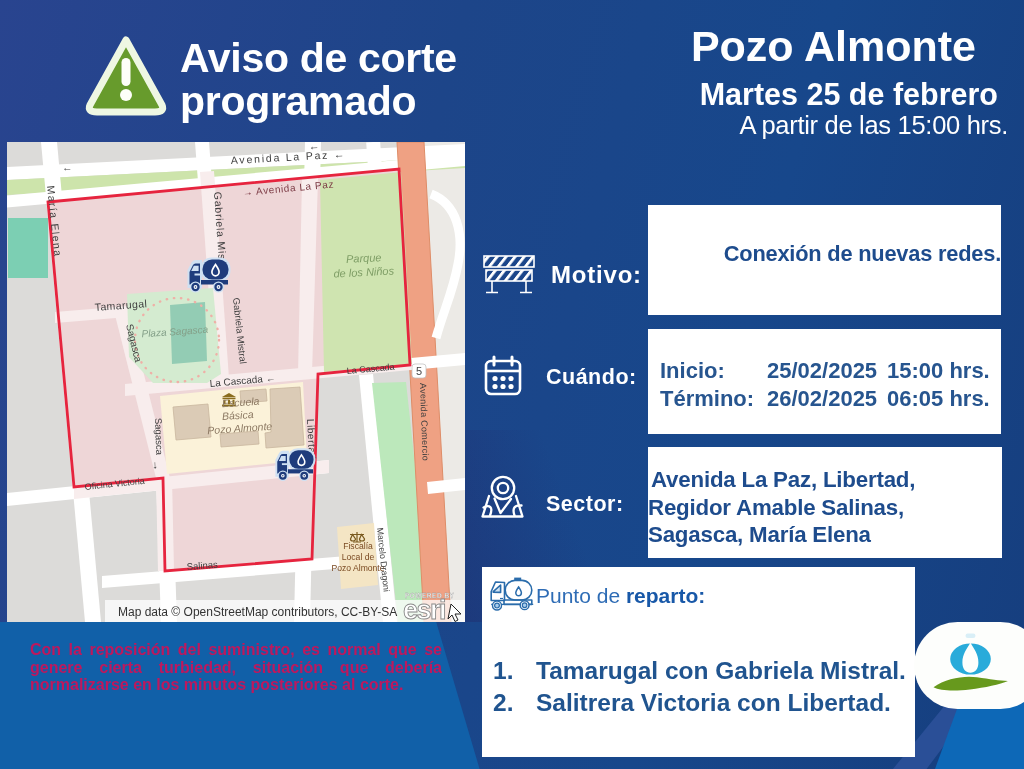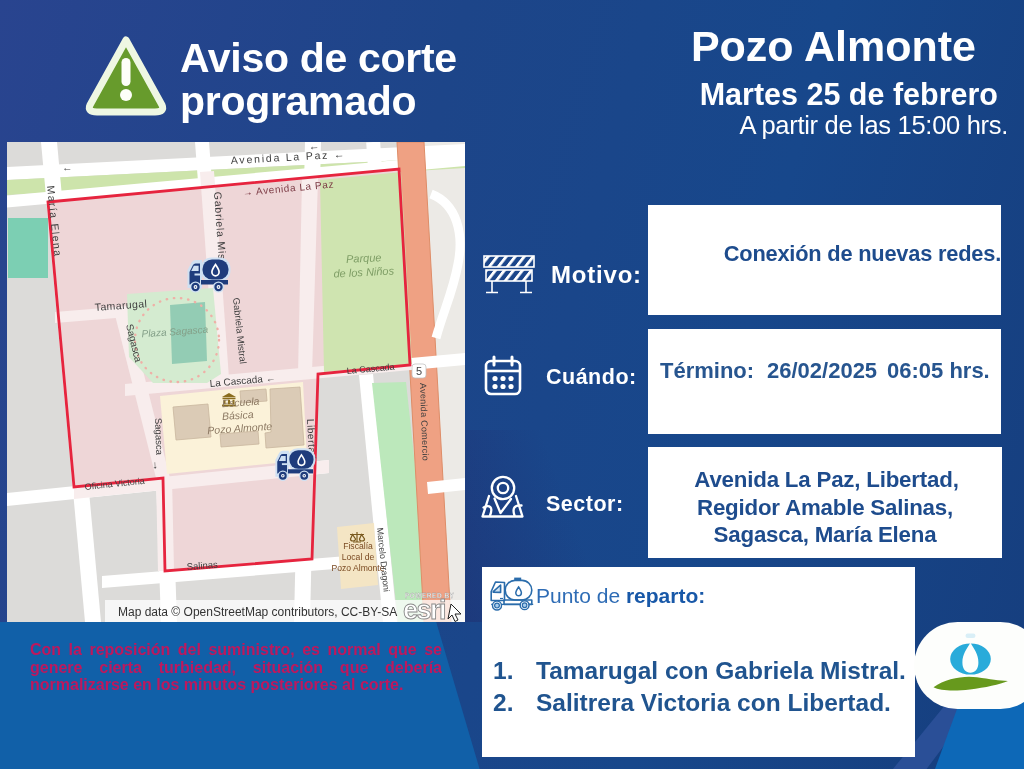--- a/index.html
+++ b/index.html
@@ -280,26 +280,27 @@
 
 <div class="abs" style="left:546px;top:492px;font-size:21.5px;font-weight:700;color:#fff;letter-spacing:0.5px;">Sector:</div>
 
 <div class="abs" style="left:648px;top:205px;width:353px;height:110px;background:#fff;"></div>
 
 <div class="abs" style="left:648px;top:241px;width:353px;text-align:right;text-indent:16px;font-size:21.8px;font-weight:700;color:#1e4c8d;letter-spacing:-0.2px;">Conexión de nuevas redes.</div>
 
 <div class="abs" style="left:648px;top:329px;width:353px;height:105px;background:#fff;"></div>
 
 <div class="abs" style="left:660px;top:357px;width:340px;font-size:22px;font-weight:700;color:#27558f;line-height:27.5px;">
+  <div style="position:relative;">Inicio:<span style="position:absolute;left:107px;">25/02/2025</span><span style="position:absolute;left:227px;">15:00 hrs.</span></div>
   <div style="position:relative;">Término:<span style="position:absolute;left:107px;">26/02/2025</span><span style="position:absolute;left:227px;">06:05 hrs.</span></div>
 </div>
 
 <div class="abs" style="left:648px;top:447px;width:354px;height:111px;background:#fff;"></div>
 
-<div class="abs" style="left:648px;top:466px;width:354px;text-align:center;text-indent:3px;font-size:22.3px;font-weight:700;color:#1e4c8d;line-height:27.5px;letter-spacing:-0.2px;">
+<div class="abs" style="left:648px;top:466px;width:354px;text-indent:3px;font-size:22.3px;font-weight:700;color:#1e4c8d;line-height:27.5px;letter-spacing:-0.2px;">
 Avenida La Paz, Libertad,<br>Regidor Amable Salinas,<br>Sagasca, María Elena
 </div>
 
 <div class="abs" style="left:482px;top:567px;width:433px;height:190px;background:#fff;"></div>
 
 <svg class="abs" style="left:487px;top:577px;" width="47" height="34" viewBox="0 0 47 34">
   <g stroke="#2a6cab" stroke-width="1.6" fill="none" stroke-linejoin="round">
     <path d="M17.5 5.5 L8.5 5 L4.2 14.5 L4.2 23.5 L17.5 23.5 Z"></path>
     <path d="M13.6 8 L6.2 14.7 L6.2 15.2 L13.6 15.4 Z" fill="#cfe2f2"></path>
     <path d="M13 21.5 h3" stroke-width="1.2"></path>

